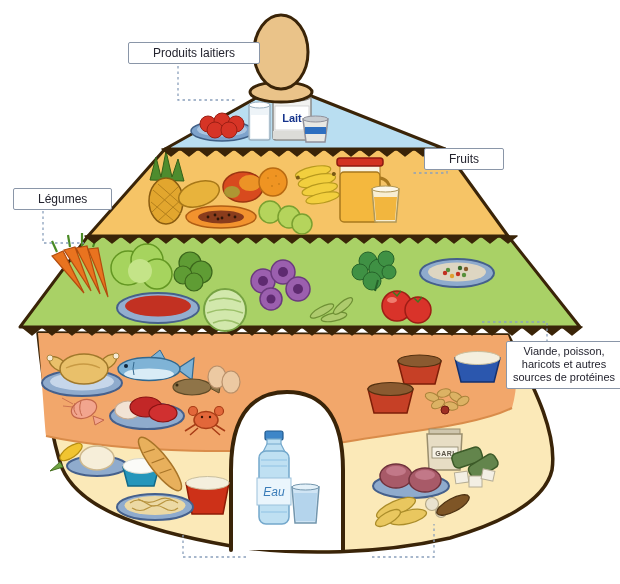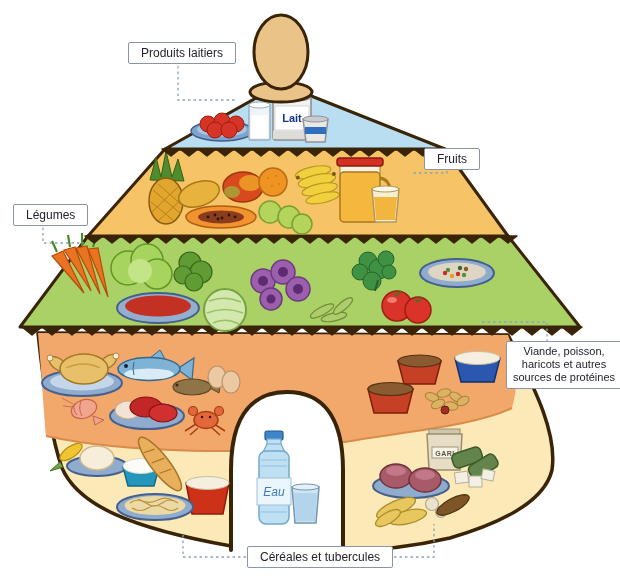--- a/index.html
+++ b/index.html
@@ -1,20 +1,20 @@
 <!DOCTYPE html>
 <html><head>
 <meta charset="utf-8">
 <style>
   html,body{margin:0;padding:0;background:#fff;}
   #stage{position:relative;width:620px;height:584px;background:#fff;overflow:hidden;
          font-family:"Liberation Sans","DejaVu Sans",sans-serif;}
   #hut-svg{position:absolute;left:0;top:0;}
   .callout{position:absolute;background:#fff;border:1px solid #8a96a8;border-radius:2px;
-           color:#23232e;font-size:12px;line-height:1.2;padding:3px 12px;white-space:nowrap;
+           color:#23232e;font-size:12px;line-height:1.2;padding:3px 24px;white-space:nowrap;
            text-align:center;}
   .callout.small{font-size:11px;white-space:pre-line;width:104px;padding:3px 5px;}
 </style>
 </head>
 <body>
 
 <div id="stage">
 
 <svg id="hut-svg" width="620" height="584" viewBox="0 0 620 584">
 
@@ -359,19 +359,18 @@
     <path d="M447 160 L447 173 L412 173"></path>
     <path d="M43 211 L43 243 L84 243"></path>
     <path d="M547 342 L547 322 L480 322"></path>
     <path d="M246 557 L183 557 L183 534"></path>
     <path d="M372 557 L434 557 L434 524"></path>
   </g>
 </svg>
 
 <div class="callout" style="left:128px;top:42px;">Produits laitiers</div>
 <div class="callout" style="left:424px;top:148px;">Fruits</div>
-<div class="callout" style="left:13px;top:188px;margin-top:16px;">Légumes</div>
+<div class="callout" style="left:13px;top:188px;">Légumes</div>
 <div class="callout small" style="left:506px;top:341px;">Viande, poisson,
 haricots et autres
 sources de protéines</div>
-<div class="callout" style="left:247px;top:546px;">Céréales et tubercules</div>
 
 </div>
 
 </body></html>

